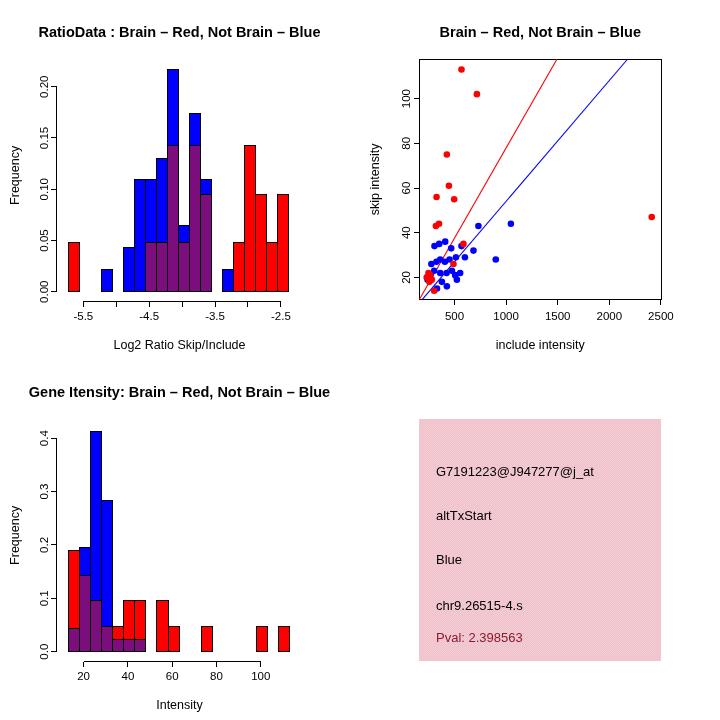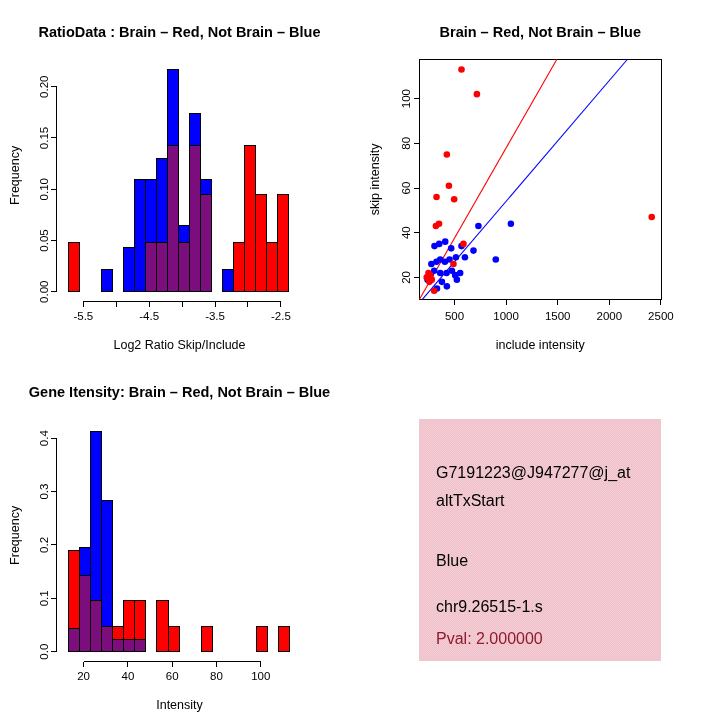--- a/index.html
+++ b/index.html
@@ -10,23 +10,23 @@
   #panel-1{left:360px;top:0;}
   #panel-2{left:0;top:360px;}
   #panel-3{left:360px;top:360px;}
   .panel text{font-family:"Liberation Sans",sans-serif;fill:#000;}
   .info-box{position:absolute;left:59px;top:59px;width:242px;height:242px;
     background-color:#f5ccd4;
     background-image:
       linear-gradient(45deg,#edc2cb 25%,transparent 25%,transparent 75%,#edc2cb 75%),
       linear-gradient(45deg,#edc2cb 25%,transparent 25%,transparent 75%,#edc2cb 75%);
     background-size:2px 2px;background-position:0 0,1px 1px;}
-  .info-line{position:absolute;left:76px;font-size:16px;color:#000;white-space:pre;}
+  .info-line{position:absolute;left:76px;font-size:13px;color:#000;white-space:pre;}
   #info-line-0{top:104px;}
-  #info-line-1{top:132px;text-align:right;}
+  #info-line-1{top:148px;text-align:right;}
   #info-line-2{top:192px;}
   #info-line-3{top:238px;}
   #info-line-4{top:270px;}
 </style>
 </head>
 <body>
 
 <div class="figure">
   <svg id="panel-0" class="panel" viewBox="0 0 360 360">
       <g shape-rendering="crispEdges" stroke="#000">
@@ -230,16 +230,16 @@
       </g>
       <text x="179.5" y="37" text-anchor="middle" font-size="14.5" font-weight="bold">Gene Itensity: Brain – Red, Not Brain – Blue</text>
       <text x="179.5" y="349" text-anchor="middle" font-size="12.5">Intensity</text>
       <text x="15.5" y="175.35" dy="4" text-anchor="middle" font-size="12.5" transform="rotate(-90 15.5 175.35)">Frequency</text>
     </svg>
   <div id="panel-3" class="panel">
     <div class="info-box" style="background-color: rgb(245, 204, 212);"></div>
     <div class="info-line" id="info-line-0" style="color: rgb(0, 0, 0);">G7191223@J947277@j_at</div>
     <div class="info-line" id="info-line-1" style="color: rgb(0, 0, 0);">altTxStart</div>
     <div class="info-line" id="info-line-2" style="color: rgb(0, 0, 0);">Blue</div>
-    <div class="info-line" id="info-line-3" style="color: rgb(0, 0, 0);">chr9.26515-1.s</div>
-    <div class="info-line" id="info-line-4" style="color: rgb(142, 27, 46);">Pval: 2.000000</div>
+    <div class="info-line" id="info-line-3" style="color: rgb(0, 0, 0);">chr9.26515-4.s</div>
+    <div class="info-line" id="info-line-4" style="color: rgb(142, 27, 46);">Pval: 2.398563</div>
   </div>
 </div>
 
 </body></html>

